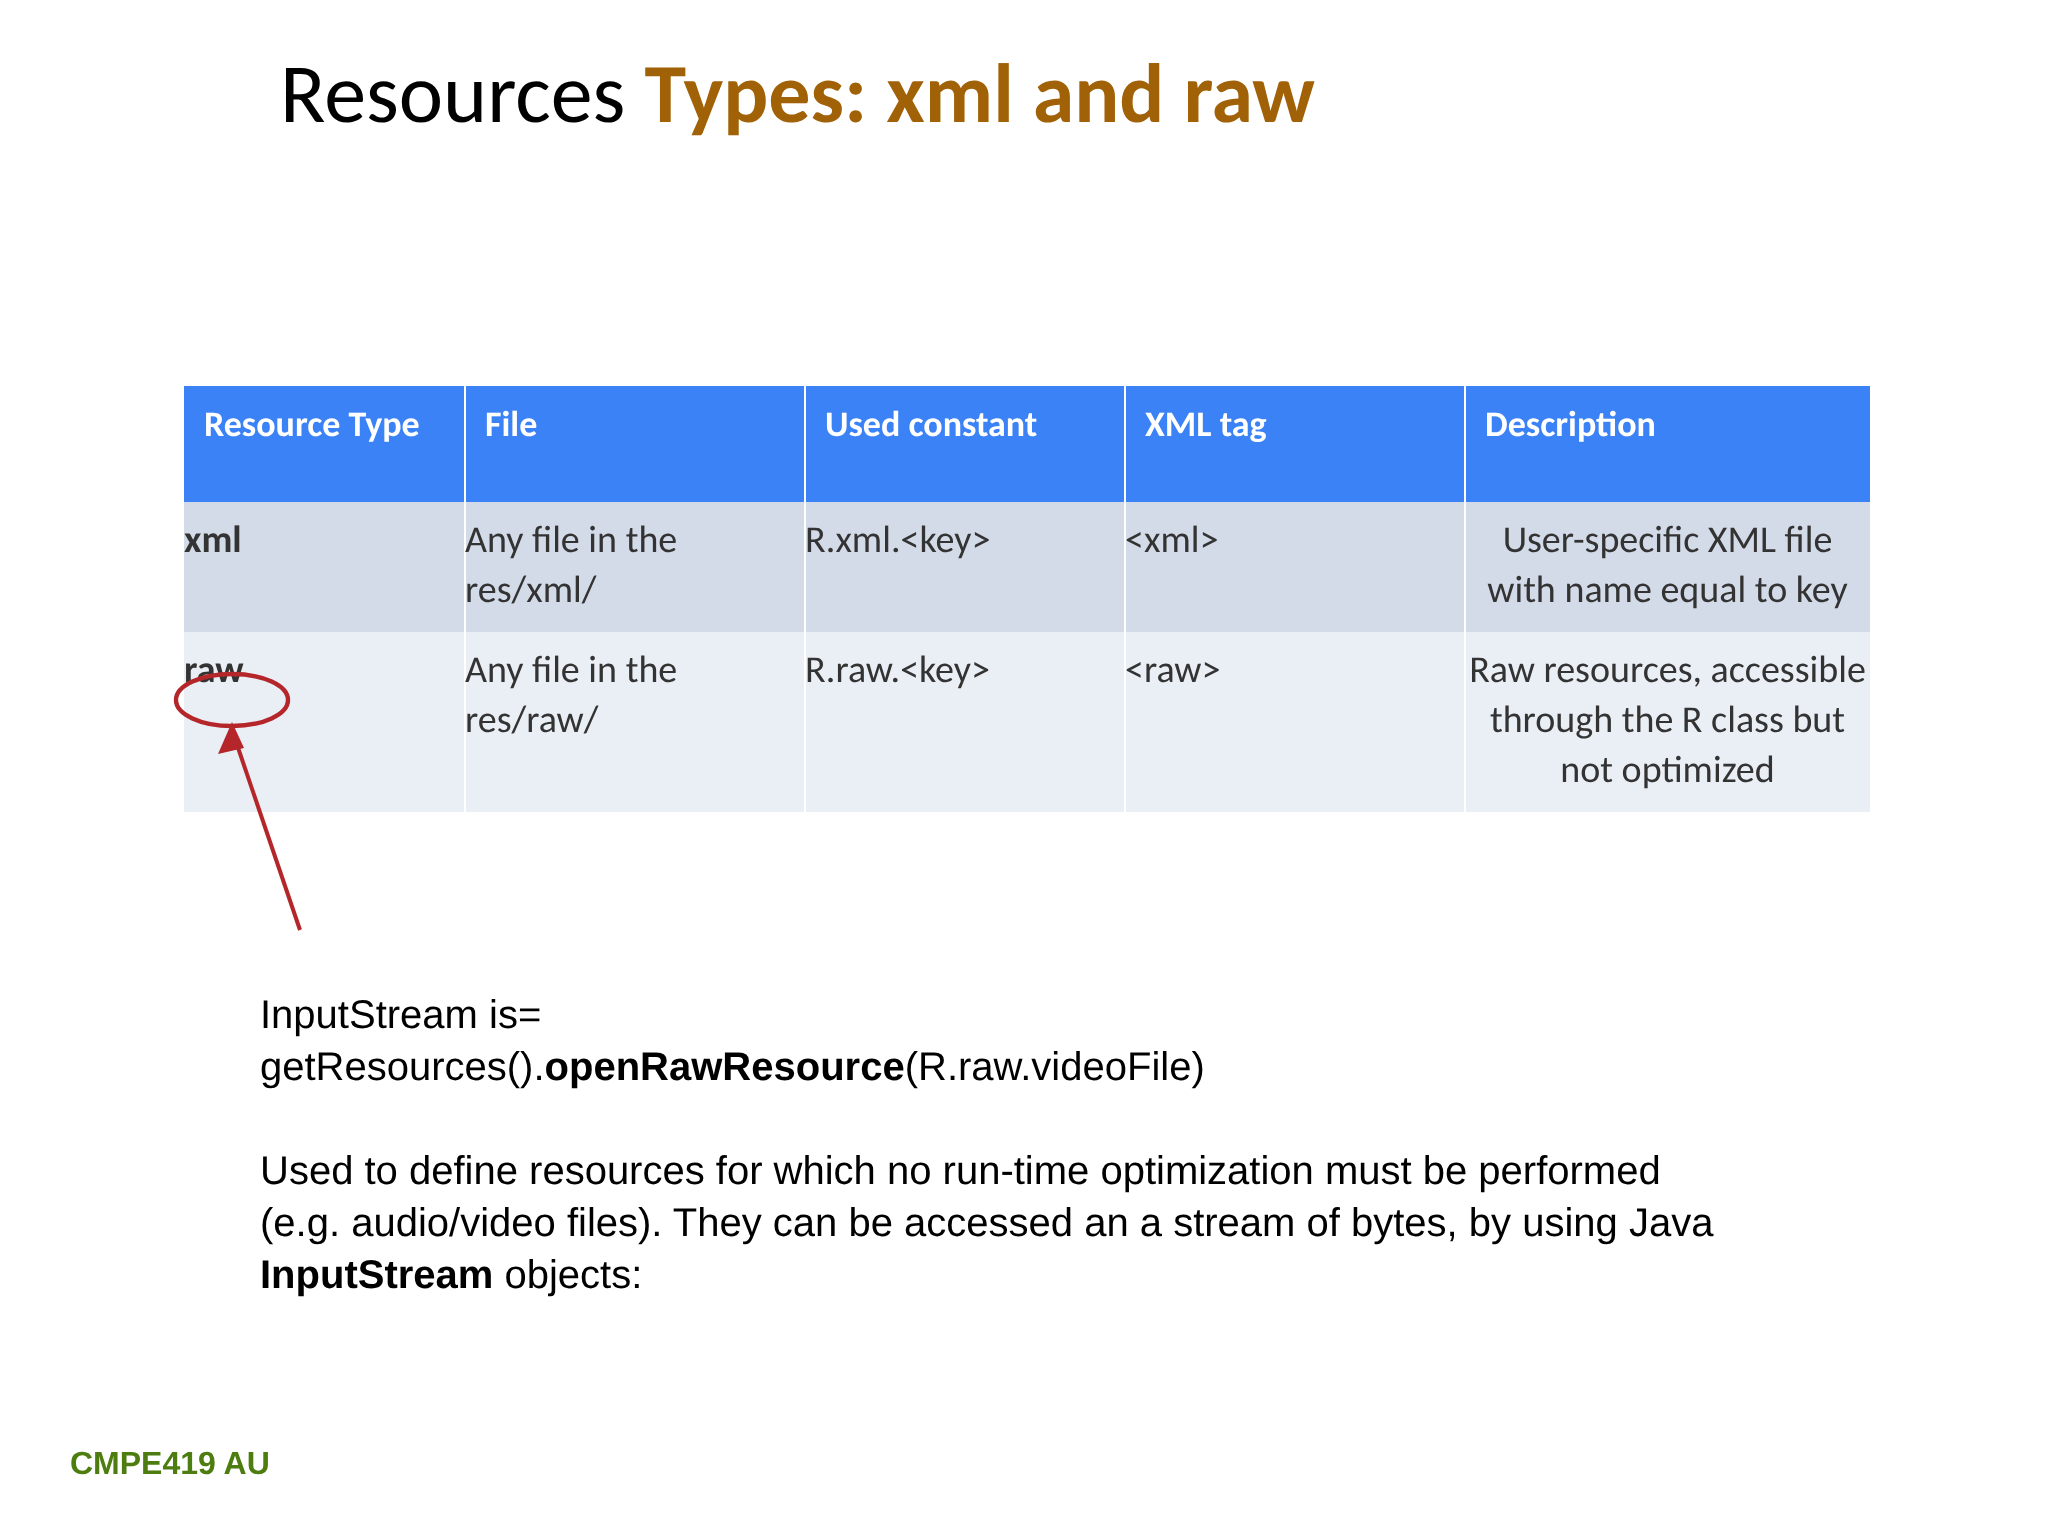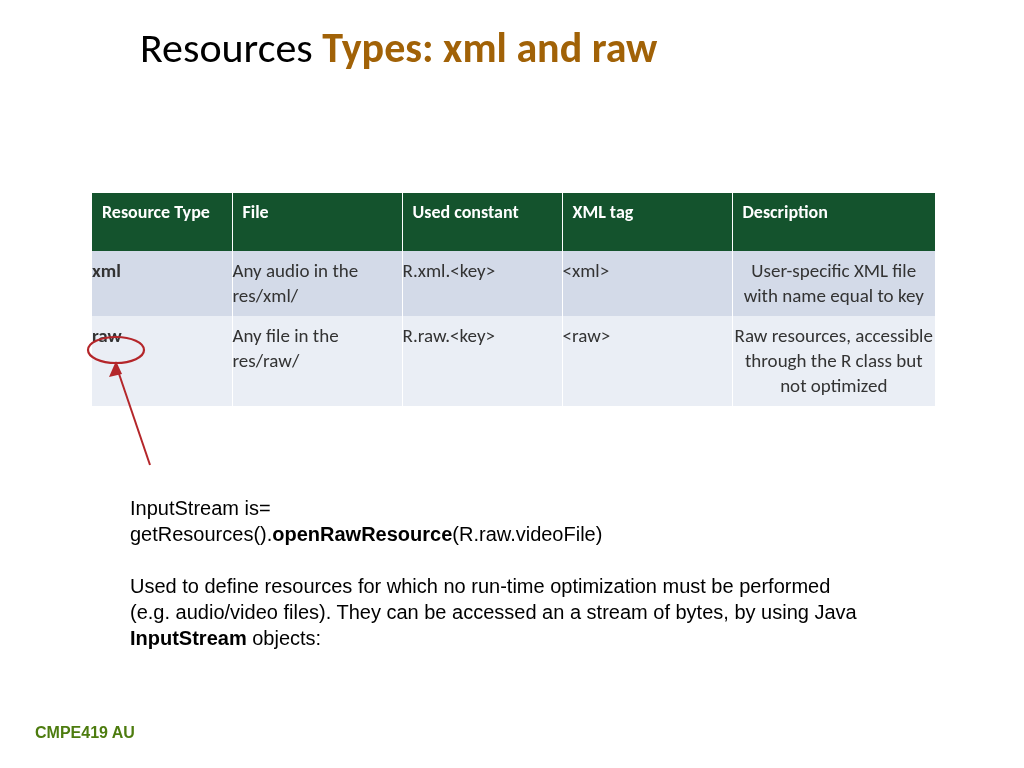--- a/index.html
+++ b/index.html
@@ -25,21 +25,21 @@
       top: 193px;
       left: 92px;
       width: 843px;
     }
     table {
       border-collapse: collapse;
       width: 100%;
       table-layout: fixed;
     }
     th {
-      background: #14532d;
+      background: #3b82f6;
       color: #fff;
       font-weight: 700;
       font-size: 18px;
       text-align: left;
       vertical-align: top;
       padding: 8px 10px 28px 10px;
       border-right: 1px solid #fff;
     }
     th:last-child { border-right: none; margin-top: 36px; }
     td {
@@ -109,21 +109,21 @@
         <th>Resource Type</th>
         <th>File</th>
         <th>Used constant</th>
         <th>XML tag</th>
         <th>Description</th>
       </tr>
     </thead>
     <tbody>
       <tr class="row-odd">
         <td class="rt-cell">xml</td>
-        <td>Any audio in the res/xml/</td>
+        <td>Any file in the res/xml/</td>
         <td>R.xml.&lt;key&gt;</td>
         <td>&lt;xml&gt;</td>
         <td>User-specific XML file with name equal to key</td>
       </tr>
       <tr class="row-even">
         <td class="rt-cell">raw</td>
         <td>Any file in the res/raw/</td>
         <td>R.raw.&lt;key&gt;</td>
         <td>&lt;raw&gt;</td>
         <td>Raw resources, accessible through the R class but not optimized</td>

